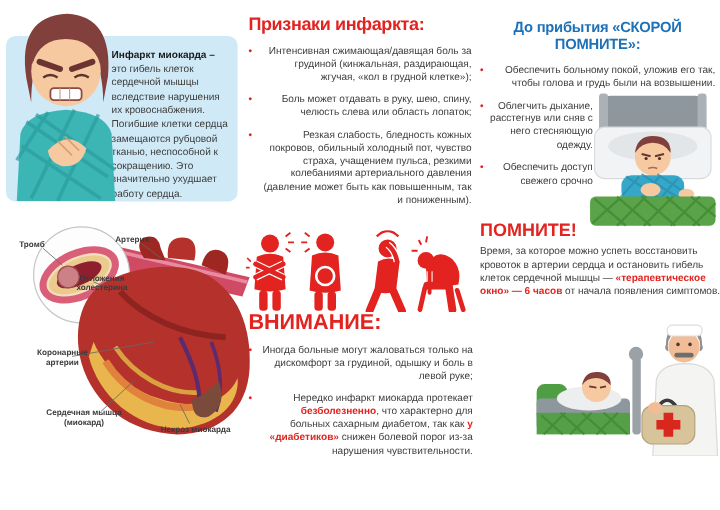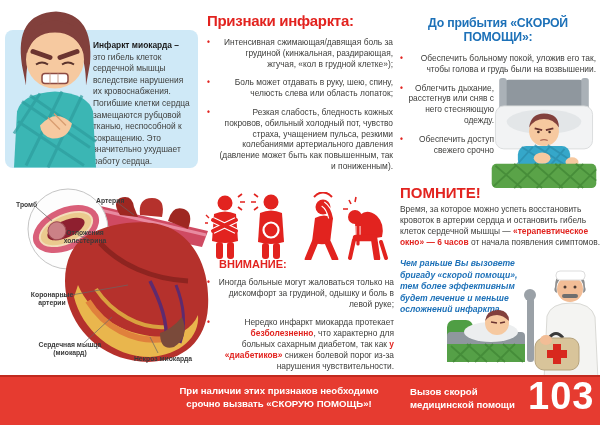--- a/index.html
+++ b/index.html
@@ -15,21 +15,21 @@
   .intro-text b{color:#1a1a1a;margin-top:16px;}
   .man-svg{position:absolute;left:0;top:5px;width:100px;height:163px;}
   
   .signs{position:absolute;left:207px;top:12px;width:186px;}
   .signs-title{font-size:15px;font-weight:bold;color:var(--red);letter-spacing:-0.3px;margin:0 0 8px 0;}
   .blist{margin:0;padding:0;list-style:none;}
   .blist li{position:relative;padding-left:8px;margin-bottom:8px;font-size:8.4px;line-height:10.8px;color:var(--body);text-align:right;}
   .blist li::before{content:"\2022";position:absolute;left:0;top:0;color:var(--red);font-weight:bold;}
   .picto-row{position:absolute;left:205px;top:192px;width:184px;height:68px;}
   .attention{position:absolute;left:207px;top:258px;width:187px;}
-  .attn-title{font-size:11px;font-weight:bold;color:var(--red);margin:0 0 7px 12px;}
+  .attn-title{font-size:18px;font-weight:bold;color:var(--red);margin:0 0 7px 0;}
   .red-b{color:var(--red);font-weight:bold;}
   
   .before{position:absolute;left:400px;top:16px;width:196px;}
   .before-title{font-size:12.3px;font-weight:bold;color:var(--blue);text-align:center;margin:0 0 9px 0;letter-spacing:-0.2px;}
   .before .narrow{width:94px;}
   .bed-svg{position:absolute;left:488px;top:74px;width:112px;height:118px;}
   .remember{position:absolute;left:400px;top:184px;width:200px;}
   .rem-title{font-size:15px;font-weight:bold;color:var(--red);margin:0 0 3px 0;}
   .rem-par{font-size:8.4px;line-height:11px;color:var(--body);margin:0 0 10px 0;}
   .rem-note{font-size:8.6px;line-height:11.5px;color:var(--blue);font-weight:bold;font-style:italic;width:132px;}
@@ -133,21 +133,21 @@
 
   <div class="attention">
     <h2 class="attn-title">ВНИМАНИЕ:</h2>
     <ul class="blist">
       <li>Иногда больные могут жаловаться только на дискомфорт за грудиной, одышку и боль в левой руке;</li>
       <li><span>Нередко инфаркт миокарда протекает </span><span class="red-b">безболезненно</span><span>, что характерно для больных сахарным диабетом, так как </span><span class="red-b">у «диабетиков»</span><span> снижен болевой порог из-за нарушения чувствительности.</span></li>
     </ul>
   </div>
 
   <div class="before">
-    <h2 class="before-title">До прибытия «СКОРОЙ ПОМОЩИ»:</h2>
+    <h2 class="before-title">До прибытия «СКОРОЙ ПОМНИТЕ»:</h2>
     <ul class="blist">
       <li>Обеспечить больному покой, уложив его так, чтобы голова и грудь были на возвышении.</li>
       <li class="narrow">Облегчить дыхание, расстегнув или сняв с него стесняющую одежду.</li>
       <li class="narrow">Обеспечить доступ свежего срочно</li>
     </ul>
   </div>
   <svg class="bed-svg" viewBox="0 0 120 118">
     <rect x="16" y="2" width="88" height="34" rx="6" fill="#8f979e"></rect>
     <rect x="12" y="0" width="8" height="42" rx="3" fill="#aab1b7"></rect>
     <rect x="100" y="0" width="8" height="42" rx="3" fill="#aab1b7"></rect>
@@ -163,21 +163,20 @@
     <path d="M36 74 L70 96 M50 72 L84 94 M64 72 L88 88 M48 74 L30 94 M66 74 L46 97 M82 76 L64 97" stroke="#2b8cab" stroke-width="2" opacity="0.7"></path>
     <ellipse cx="58" cy="86" rx="9" ry="6" fill="#f6c9a0"></ellipse>
     <ellipse cx="90" cy="90" rx="7" ry="5" fill="#f6c9a0"></ellipse>
     <rect x="4" y="92" width="112" height="26" rx="5" fill="#5aa348"></rect>
     <path d="M8 94 L36 118 M28 92 L58 118 M50 92 L80 118 M72 92 L102 118 M94 92 L116 110 M30 94 L6 116 M54 92 L28 118 M78 92 L52 118 M102 92 L76 118 M116 98 L96 118" stroke="#3f8534" stroke-width="2" opacity="0.7"></path>
   </svg>
 
   <div class="remember">
     <h2 class="rem-title">ПОМНИТЕ!</h2>
     <p class="rem-par"><span>Время, за которое можно успеть восстановить кровоток в артерии сердца и остановить гибель клеток сердечной мышцы — </span><span class="red-b">«терапевтическое окно» — 6 часов</span><span> от начала появления симптомов.</span></p>
-    <p class="rem-note">Чем раньше Вы вызовете бригаду «скорой помощи», тем более эффективным будет лечение и меньше осложнений инфаркта.</p>
   </div>
   <svg class="doctor-svg" viewBox="0 0 153 110">
     <rect x="0" y="50" width="26" height="32" rx="7" fill="#4f9e44"></rect>
     <rect x="0" y="62" width="78" height="26" rx="4" fill="#8f979e"></rect>
     <ellipse cx="44" cy="62" rx="27" ry="10" fill="#eceeef"></ellipse>
     <circle cx="50" cy="53" r="12" fill="#f6c9a0"></circle>
     <path d="M38 51 Q40 39 52 40 Q62 41 62 51 Q56 45 50 45 Q42 45 38 51 Z" fill="#82403c"></path>
     <path d="M44 52 l6 1 M58 52 l-5 1" stroke="#6b3430" stroke-width="1.6"></path>
     <rect x="0" y="74" width="78" height="18" fill="#55a047"></rect>
     <path d="M4 76 L22 92 M20 74 L40 92 M38 74 L58 92 M56 74 L76 92 M24 74 L6 92 M46 74 L28 92 M68 74 L50 92" stroke="#3f8534" stroke-width="1.8" opacity="0.7"></path>
@@ -230,25 +229,14 @@
       </g>
     </svg>
     <span class="hlabel hl-thrombus">Тромб</span>
     <span class="hlabel hl-artery">Артерия</span>
     <span class="hlabel hl-chol">Отложения холестерина</span>
     <span class="hlabel hl-coronary">Коронарные артерии</span>
     <span class="hlabel hl-myo">Сердечная мышца (миокард)</span>
     <span class="hlabel hl-necrosis">Некроз миокарда</span>
   </div>
 
-  <div class="footer">
-    <div class="cta">
-      <div>При наличии этих признаков необходимо</div>
-      <div>срочно вызвать «СКОРУЮ ПОМОЩЬ»!</div>
-    </div>
-    <div class="service">
-      <div>Вызов скорой</div>
-      <div>медицинской помощи</div>
-    </div>
-    <div class="number">103</div>
-  </div>
 
 </div>
 
 </body></html>

